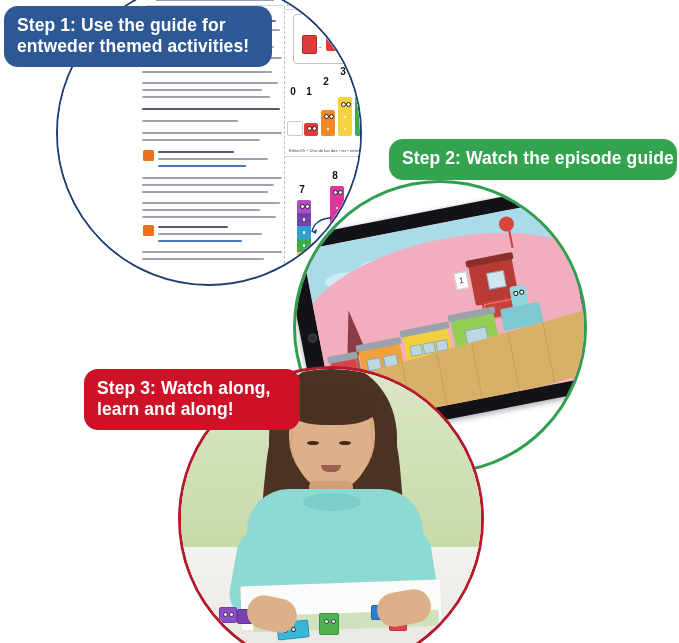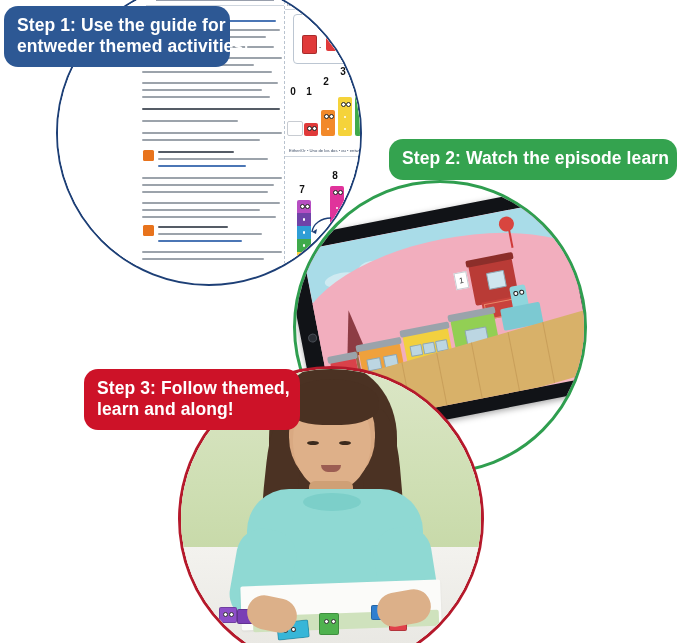--- a/index.html
+++ b/index.html
@@ -16,21 +16,21 @@
   .circle{position:absolute;border-radius:50%;overflow:hidden;background:#fff;}
   .c-blue{left:56px;top:-20px;width:302px;height:302px;border:2px solid #1d3f76;}
   .c-green{left:293px;top:180px;width:288px;height:288px;border:3px solid #2f9e4f;}
   .c-red{left:178px;top:366px;width:300px;height:300px;border:3px solid #b5192b;}
 
   
   .badge{position:absolute;border-radius:14px;color:#fff;font-weight:bold;
          letter-spacing:.1px;line-height:1.18;padding:9px 13px 11px 13px;
          box-sizing:border-box;}
   .badge .ln{display:block;white-space:nowrap;}
-  .b1{left:4px;top:6px;width:226px;background:#2d5894;font-size:17.5px;}
+  .b1{left:4px;top:6px;width:268px;background:#2d5894;font-size:17.5px;}
   .b2{left:389px;top:139px;width:288px;background:#34a34f;font-size:17.5px;}
   .b3{left:84px;top:369px;width:216px;background:#cd1228;font-size:17.5px;}
 
   
   .ws{position:absolute;left:-10px;top:14px;width:340px;height:270px;background:#ffffff;}
   .ws-page{position:absolute;left:46px;top:0;width:190px;height:268px;background:#fff;
            border-right:1px dashed #b9c3cf;}
   .ws-right{position:absolute;left:237px;top:0;width:120px;height:268px;background:#fff;}
   .tline{position:absolute;height:1.6px;background:#5f6b78;opacity:.62;border-radius:1px;}
   .tline.blue{background:#2b5ea8;opacity:.85;}
@@ -379,21 +379,21 @@
       <div class="handR"></div>
     </div>
   </div>
 
   <div class="badge b1">
     <span class="ln">Step 1: Use the guide for</span>
     <span class="ln">entweder themed activities!</span>
   </div>
 
   <div class="badge b2">
-    <span class="ln">Step 2: Watch the episode learn</span>
+    <span class="ln">Step 2: Watch the episode guide</span>
   </div>
 
   <div class="badge b3">
-    <span class="ln">Step 3: Follow themed,</span>
+    <span class="ln">Step 3: Watch along,</span>
     <span class="ln">learn and along!</span>
   </div>
 
 </div>
 
 </body></html>

